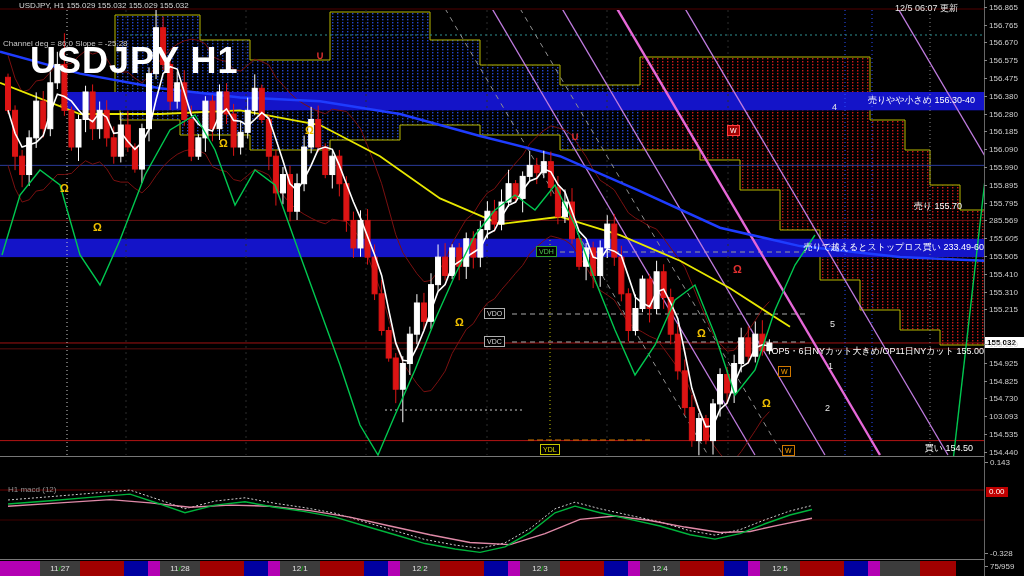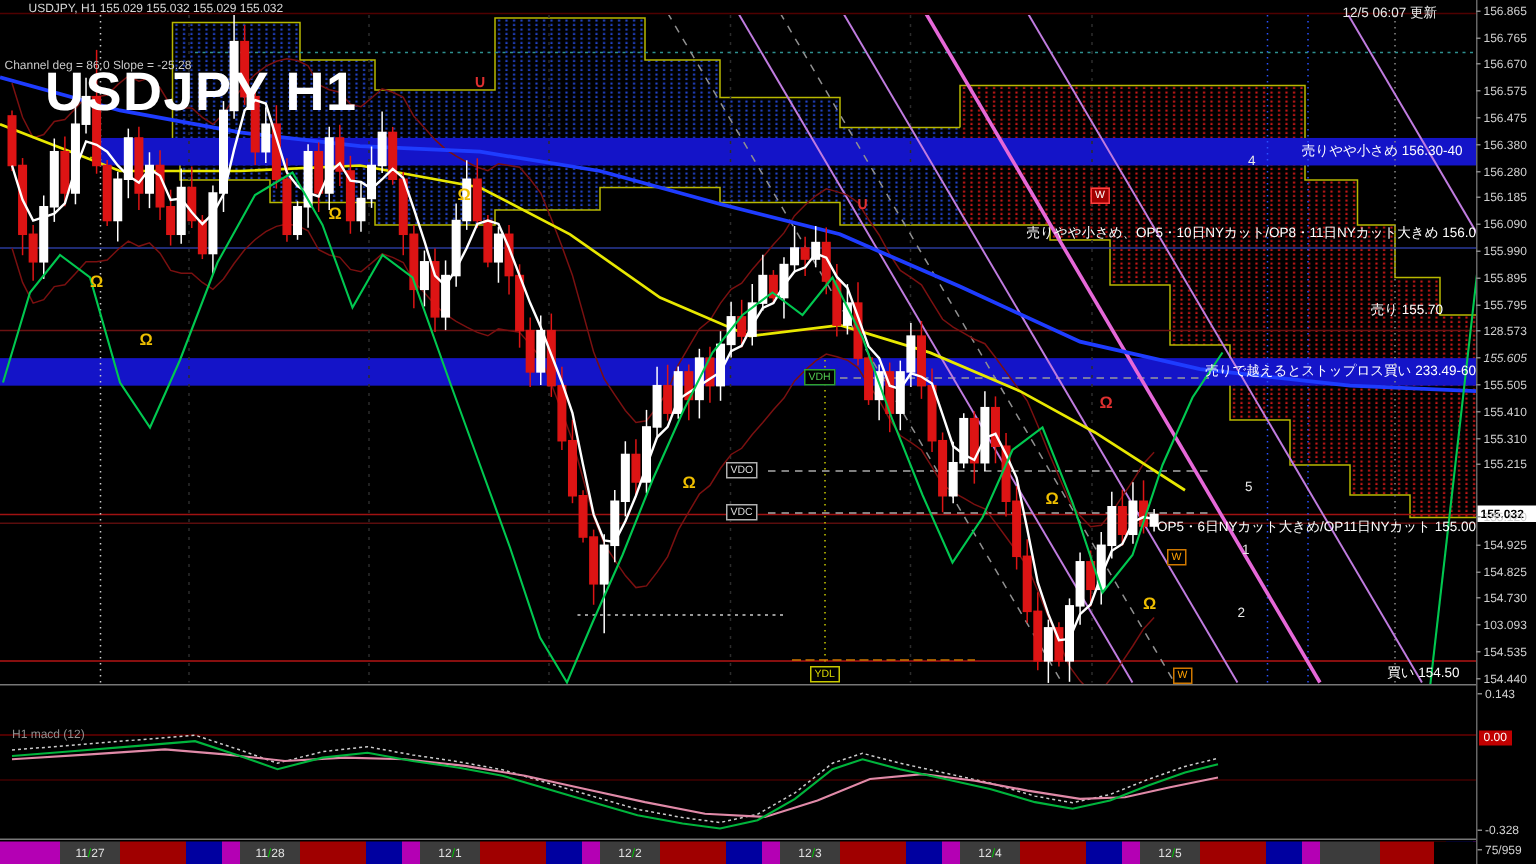--- a/index.html
+++ b/index.html
@@ -371,38 +371,37 @@
   <div id="axis">
     <div id="cur">155.032</div>
     <div class="axlab" style="top:458px">0.143</div>
     <div id="m0">0.00</div>
     <div class="axlab" style="top:549px">-0.328</div>
     <div class="axlab" style="top:562px">75/959</div>
   </div>
 
   <div id="ov">
       <div class="t" style="top: 95px; right: 49px;">売りやや小さめ 156.30-40</div>
-      <div class="t" style="top: 150px; right: 40px;">売りやや小さめ、OP5・10日NYカット/OP8・11日NYカット大きめ 156.0</div>
       <div class="t" style="top: 201px; right: 62px;">売り 155.70</div>
       <div class="t" style="top: 242px; right: 40px;">売りで越えるとストップロス買い 233.49-60</div>
       <div class="t" style="top: 346px; right: 40px;">OP5・6日NYカット大きめ/OP11日NYカット 155.00</div>
       <div class="t" style="top: 443px; right: 51px;">買い 154.50</div>
       <div class="axlab" style="top: 2.65138px; left: 989px;">156.865</div>
       <div class="axlab" style="top: 21px; left: 989px;">156.765</div>
       <div class="axlab" style="top: 38.4312px; left: 989px;">156.670</div>
       <div class="axlab" style="top: 55.8624px; left: 989px;">156.575</div>
       <div class="axlab" style="top: 74.211px; left: 989px;">156.475</div>
       <div class="axlab" style="top: 91.6422px; left: 989px;">156.380</div>
       <div class="axlab" style="top: 109.991px; left: 989px;">156.280</div>
       <div class="axlab" style="top: 127.422px; left: 989px;">156.185</div>
       <div class="axlab" style="top: 144.853px; left: 989px;">156.090</div>
       <div class="axlab" style="top: 163.202px; left: 989px;">155.990</div>
       <div class="axlab" style="top: 180.633px; left: 989px;">155.895</div>
       <div class="axlab" style="top: 198.982px; left: 989px;">155.795</div>
-      <div class="axlab" style="top: 216.413px; left: 989px;">128.573</div>
+      <div class="axlab" style="top: 216.413px; left: 989px;">285.569</div>
       <div class="axlab" style="top: 233.844px; left: 989px; font-style: italic;">155.605</div>
       <div class="axlab" style="top: 252.193px; left: 989px;">155.505</div>
       <div class="axlab" style="top: 269.624px; left: 989px;">155.410</div>
       <div class="axlab" style="top: 287.972px; left: 989px;">155.310</div>
       <div class="axlab" style="top: 305.404px; left: 989px;">155.215</div>
       <div class="axlab" style="top: 340px; left: 989px;">155.120</div>
       <div class="axlab" style="top: 358.615px; left: 989px;">154.925</div>
       <div class="axlab" style="top: 376.963px; left: 989px;">154.825</div>
       <div class="axlab" style="top: 394.394px; left: 989px;">154.730</div>
       <div class="axlab" style="top: 411.826px; left: 989px;">103.093</div>

